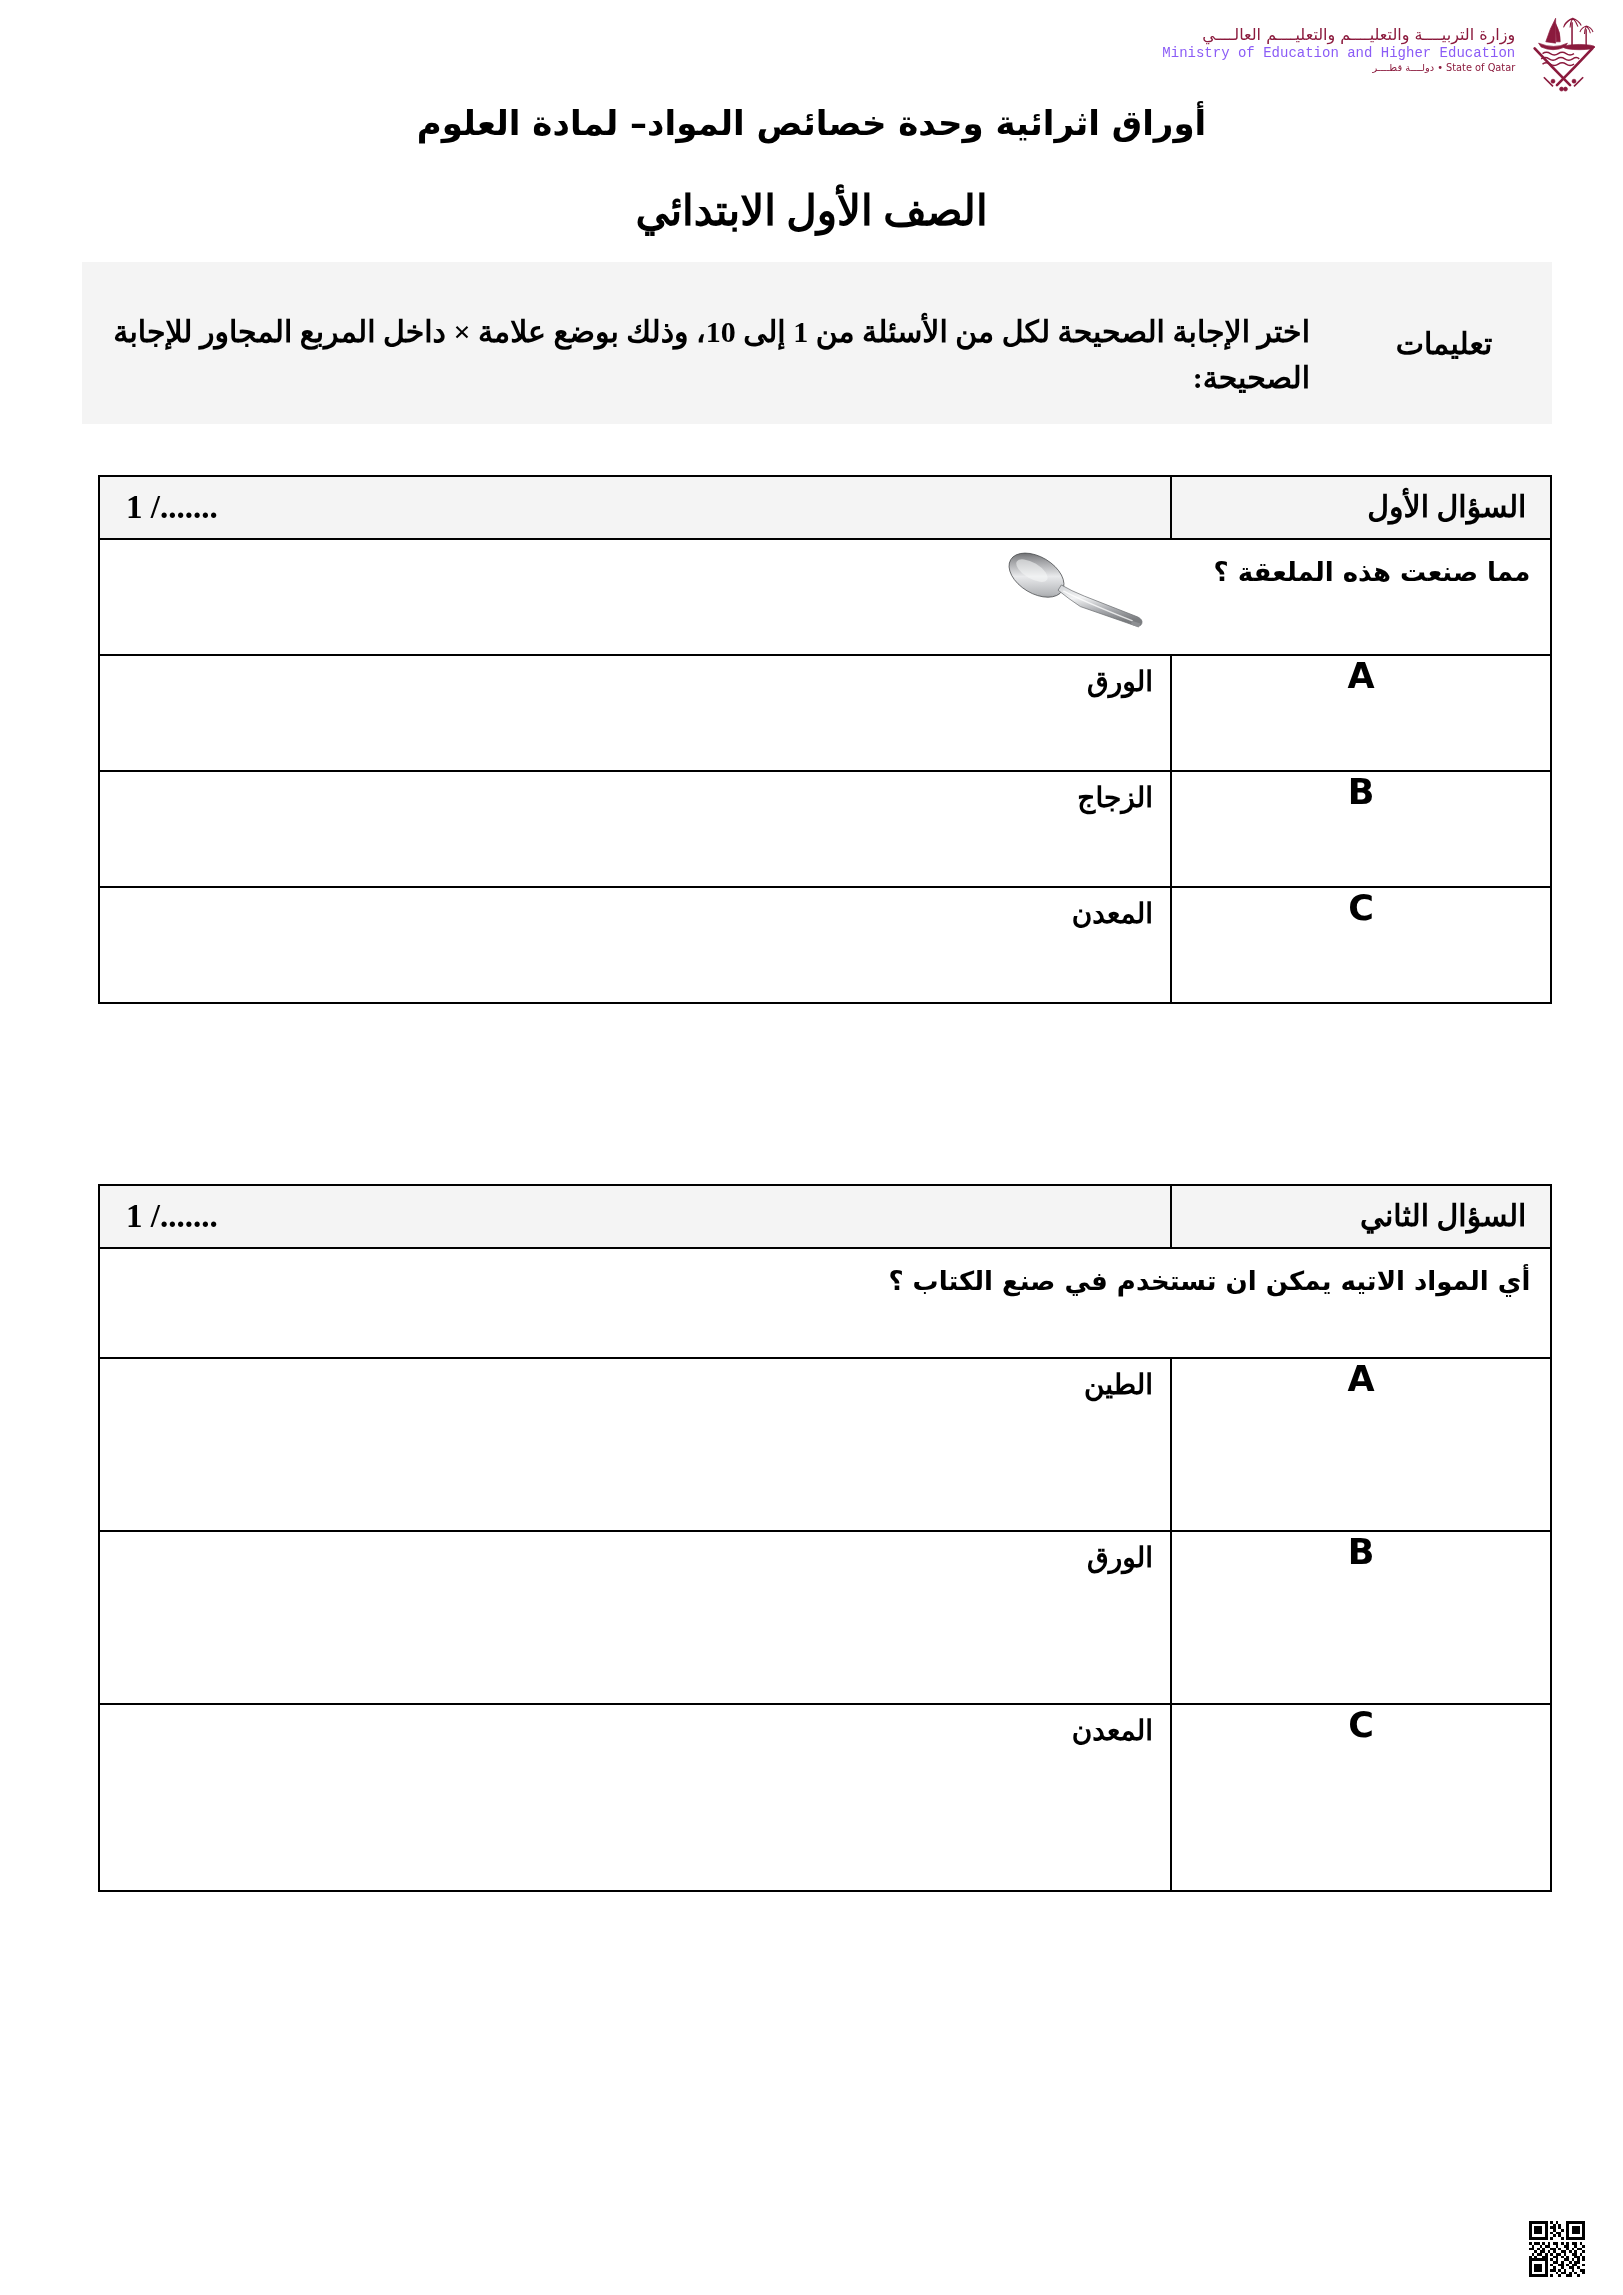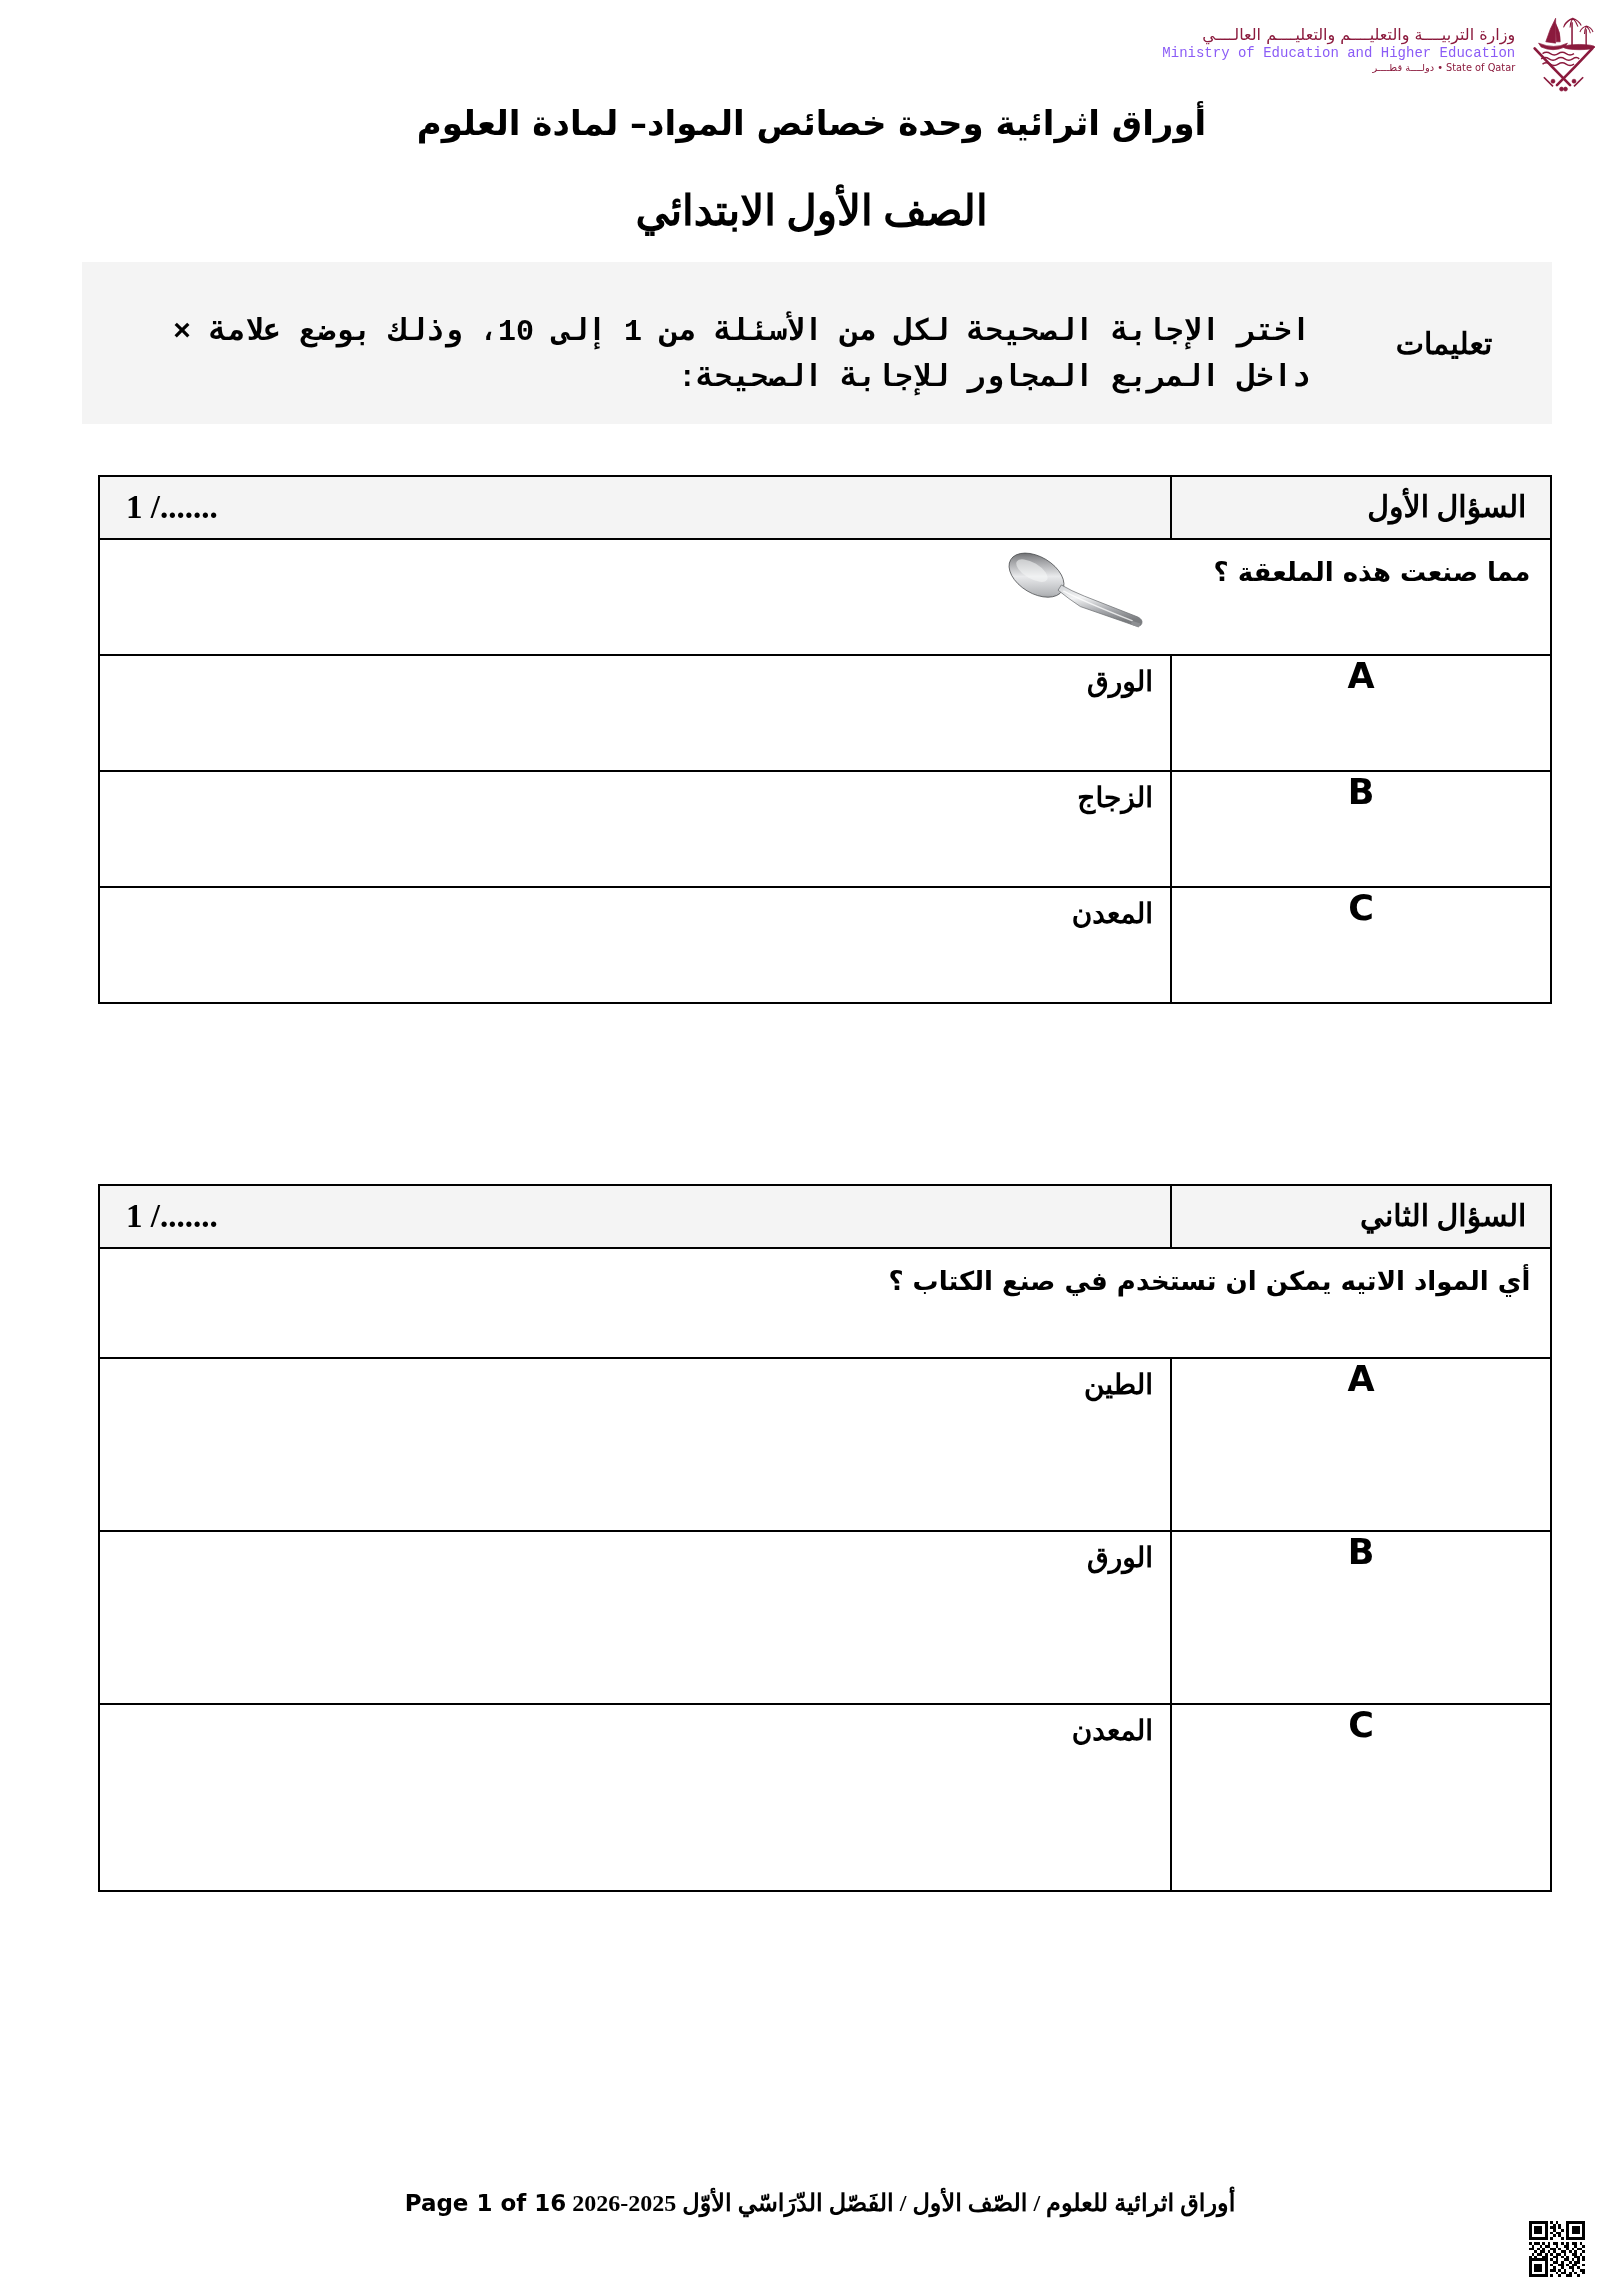--- a/index.html
+++ b/index.html
@@ -97,21 +97,21 @@
     width: 216px;
     text-align: center;
     font-family: "Liberation Serif", serif;
     font-weight: bold;
     font-size: 30px;
     direction: rtl;
   }
   .instr-text {
     flex: 1;
     padding: 0 26px 0 19.6px;
-    font-family: Liberation Mono, monospace;
+    font-family: Liberation Serif, serif;
     font-weight: bold;
     font-size: 30px;
     line-height: 1.55;
     direction: rtl;
     text-align: right;
     margin-top: 24px;
   }
 
   
   .qtable {
@@ -388,24 +388,20 @@
           <td class="opt-box-cell" style="border:none;"></td>
         </tr>
       </tbody>
           </table>
     </td>
   </tr>
 </tbody>
   </table>
 
 <div class="page-footer">
-  <div class="footer-line">
-    <span>أوراق اثرائية للعلوم / الصّف الأول / الفَصّل الدّرَاسّي الأوّل 2025-2026</span>
-    <span class="footer-page">Page 1 of 16</span>
-  </div>
   <svg class="qr-code" viewBox="0 0 21 21" shape-rendering="crispEdges">
     <rect width="21" height="21" fill="#fff"></rect>
     <g fill="#000">
       <rect x="0" y="0" width="7" height="1"></rect>
         <rect x="0" y="6" width="7" height="1"></rect>
       <rect x="0" y="0" width="1" height="7"></rect>
         <rect x="6" y="0" width="1" height="7"></rect>
       <rect x="2" y="2" width="3" height="3"></rect>
       <rect x="14" y="0" width="7" height="1"></rect>
         <rect x="14" y="6" width="7" height="1"></rect>

